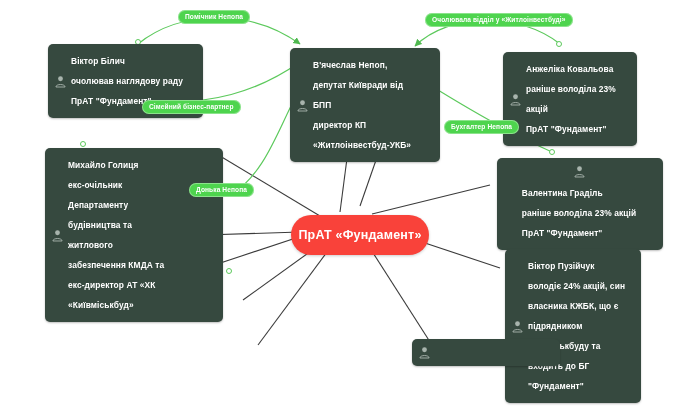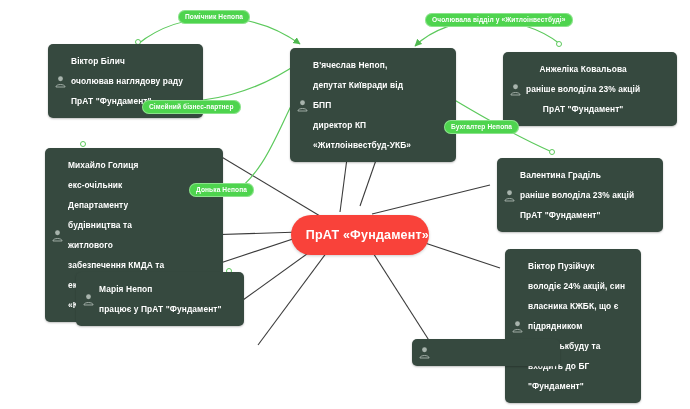--- a/index.html
+++ b/index.html
@@ -37,21 +37,21 @@
     line-height:20px;
     font-weight:bold;
     letter-spacing:.1px;
     white-space:pre-line;
   }
 
   .center-node{
     position:absolute;
     background:#f9423a;
     border-radius:22px;
-    display:flex;align-items:center;justify-content:flex-end;
+    display:flex;align-items:center;justify-content:center;
     box-shadow:0 1px 3px rgba(0,0,0,.2);
   }
   .center-node span{
     color:#ffffff;
     font-size:12.5px;
     font-weight:bold;
     letter-spacing:.2px;
     white-space:nowrap;
   }
 
@@ -118,33 +118,33 @@
   <div class="node" style="left:48px;top:44px;width:155px;">
     <svg class="picon" viewBox="0 0 12 14">
       <circle cx="6" cy="4" r="2.6" fill="#cfd8d2"></circle>
       <path d="M1 13 L11 13 M1 13 C1 9.4 11 9.4 11 13" stroke="#cfd8d2" stroke-width="1" fill="none"></path>
     </svg>
     <div class="ntext">Віктор Білич
 очолював наглядову раду
 ПрАТ "Фундамент"</div>
   </div>
 
-  <div class="node" style="left:290px;top:48px;width:166px;">
+  <div class="node" style="left:290px;top:48px;width:150px;">
     <svg class="picon" viewBox="0 0 12 14">
       <circle cx="6" cy="4" r="2.6" fill="#cfd8d2"></circle>
       <path d="M1 13 L11 13 M1 13 C1 9.4 11 9.4 11 13" stroke="#cfd8d2" stroke-width="1" fill="none"></path>
     </svg>
     <div class="ntext">В'ячеслав Непоп,
 депутат Київради від
 БПП
 директор КП
 «Житлоінвестбуд-УКБ»</div>
   </div>
 
-  <div class="node" style="left:503px;top:52px;width:174px;text-align:center;">
+  <div class="node" style="left:503px;top:52px;width:134px;">
     <svg class="picon" viewBox="0 0 12 14">
       <circle cx="6" cy="4" r="2.6" fill="#cfd8d2"></circle>
       <path d="M1 13 L11 13 M1 13 C1 9.4 11 9.4 11 13" stroke="#cfd8d2" stroke-width="1" fill="none"></path>
     </svg>
     <div class="ntext">Анжеліка Ковальова
 раніше володіла 23% акцій
 ПрАТ "Фундамент"</div>
   </div>
 
   <div class="node" style="left:45px;top:148px;width:178px;">
@@ -155,38 +155,30 @@
     <div class="ntext">Михайло Голиця
 екс-очільник
 Департаменту
 будівництва та
 житлового
 забезпечення КМДА та
 екс-директор АТ «ХК
 «Київміськбуд»</div>
   </div>
 
-  <div class="node" style="left:497px;top:158px;width:166px;">
+  <div class="node" style="left:497px;top:158px;width:166px;flex-direction:column;">
     <svg class="picon" viewBox="0 0 12 14">
       <circle cx="6" cy="4" r="2.6" fill="#cfd8d2"></circle>
       <path d="M1 13 L11 13 M1 13 C1 9.4 11 9.4 11 13" stroke="#cfd8d2" stroke-width="1" fill="none"></path>
     </svg>
     <div class="ntext">Валентина Граділь
 раніше володіла 23% акцій
 ПрАТ "Фундамент"</div>
   </div>
 
-  <div class="node" style="left:76px;top:272px;width:168px;">
-    <svg class="picon" viewBox="0 0 12 14">
-      <circle cx="6" cy="4" r="2.6" fill="#cfd8d2"></circle>
-      <path d="M1 13 L11 13 M1 13 C1 9.4 11 9.4 11 13" stroke="#cfd8d2" stroke-width="1" fill="none"></path>
-    </svg>
-    <div class="ntext">Марія Непоп
-працює у ПрАТ "Фундамент"</div>
-  </div>
 
   <div class="node" style="left:505px;top:249px;width:136px;">
     <svg class="picon" viewBox="0 0 12 14">
       <circle cx="6" cy="4" r="2.6" fill="#cfd8d2"></circle>
       <path d="M1 13 L11 13 M1 13 C1 9.4 11 9.4 11 13" stroke="#cfd8d2" stroke-width="1" fill="none"></path>
     </svg>
     <div class="ntext">Віктор Пузійчук
 володіє 24% акцій, син
 власника КЖБК, що є
 підрядником Київміськбуду та

